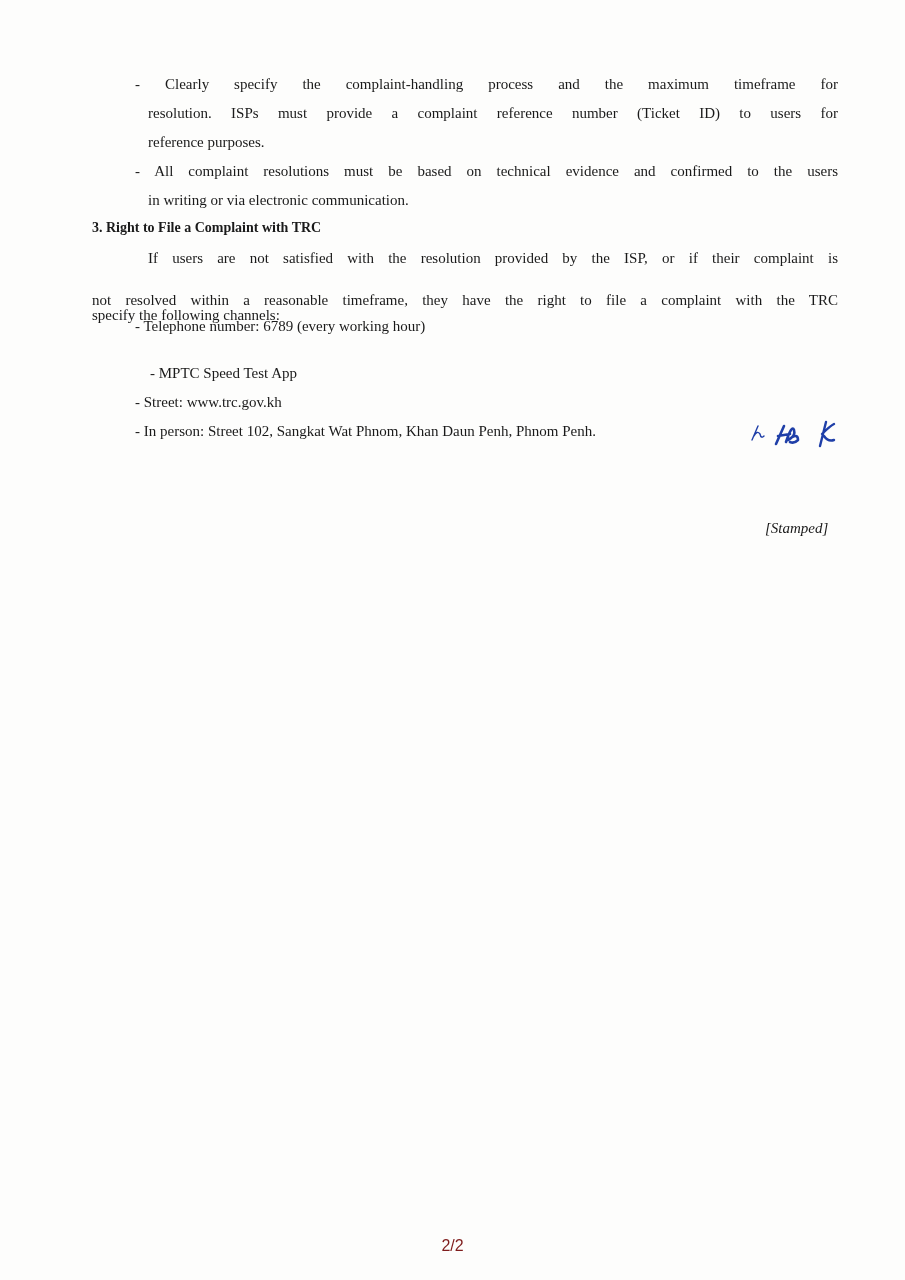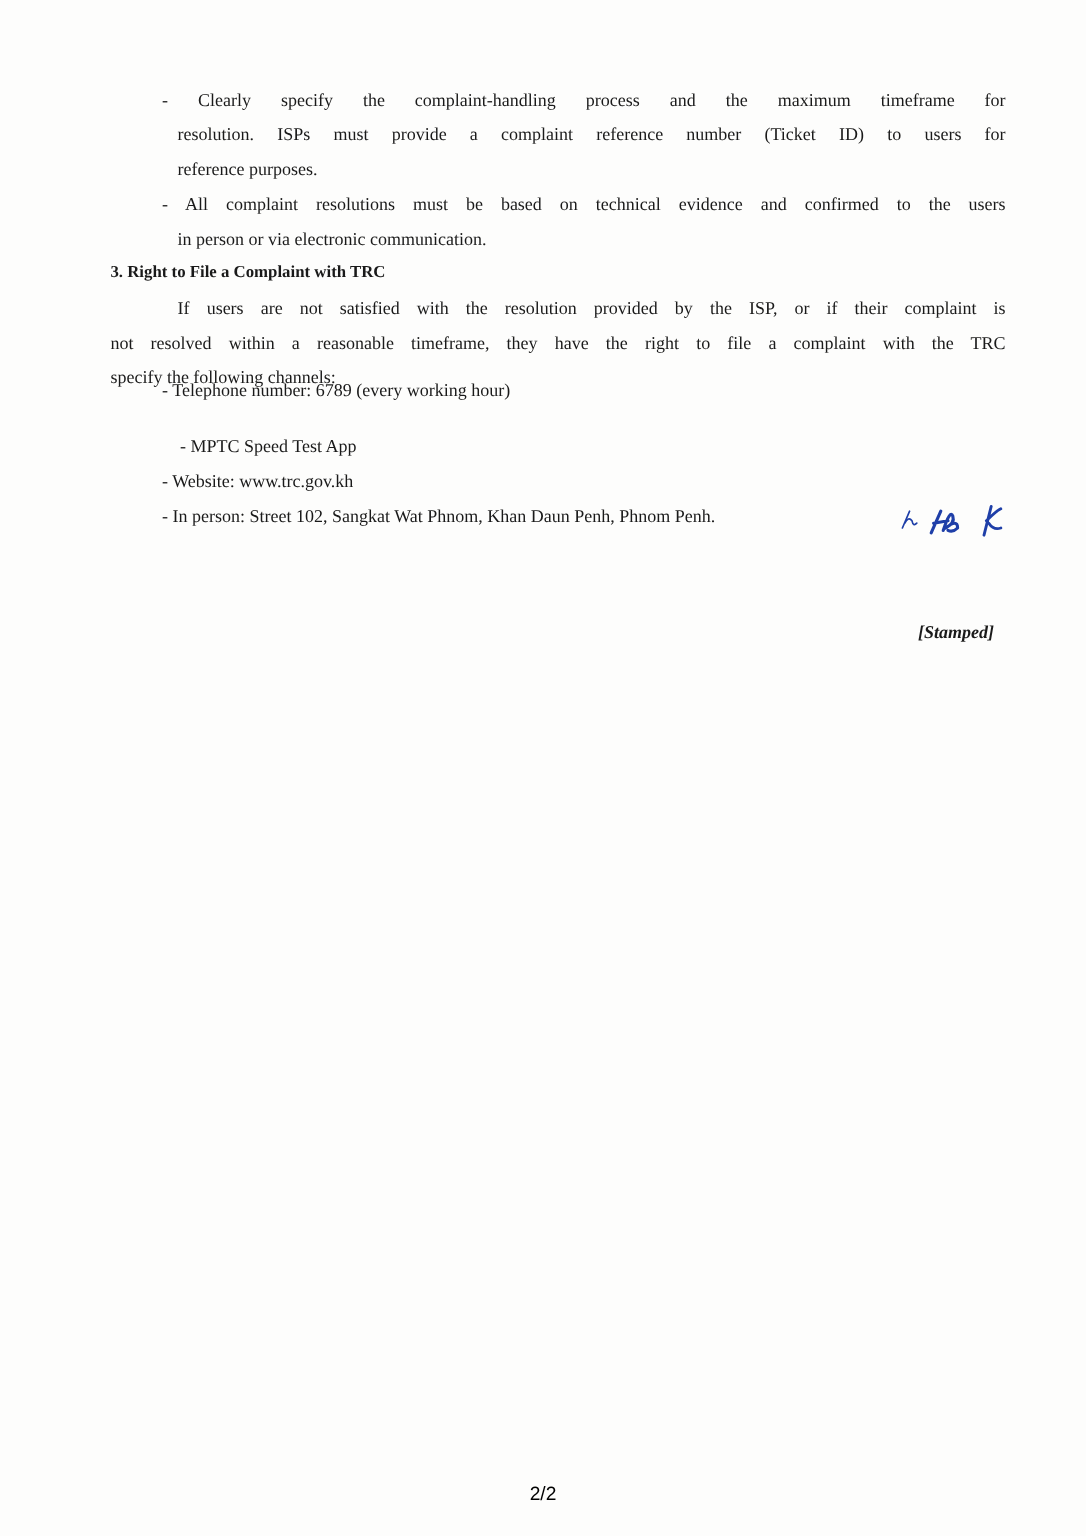--- a/index.html
+++ b/index.html
@@ -7,49 +7,49 @@
       width: 905px; height: 1280px; background: #fdfdfc;
       position: relative; overflow: hidden;
       font-family: "Liberation Serif", "DejaVu Serif", serif;
       color: #1a1a1a;
     }
     .line {
       position: absolute; font-size: 15px; line-height: 20px; white-space: nowrap;
     }
     .just { text-align: justify; text-align-last: justify; white-space: normal; }
     .heading { font-weight: bold; font-size: 14px; }
-    .stamped { font-style: italic; font-weight: bold; }
+    .stamped { font-style: italic; }
     .sig {
       position: absolute; left: 748px; top: 418px; width: 92px; height: 30px;
     }
     .pagenum {
       position: absolute; left: 0; width: 905px; top: 1237px; text-align: center;
-      font-family: "Liberation Sans", "DejaVu Sans", sans-serif; font-size: 16px; color: #000000;
+      font-family: "Liberation Sans", "DejaVu Sans", sans-serif; font-size: 16px; color: #7f1d1d;
     }
   </style>
 </head>
 <body>
 
 <div>
 
   <div class="line just" style="left:135px; top:74px; width:703px;">- Clearly specify the complaint-handling process and the maximum timeframe for</div>
   <div class="line just" style="left:148px; top:103px; width:690px;">resolution. ISPs must provide a complaint reference number (Ticket ID) to users for</div>
   <div class="line" style="left:148px; top:132px;">reference purposes.</div>
   <div class="line just" style="left:135px; top:161px; width:703px;">- All complaint resolutions must be based on technical evidence and confirmed to the users</div>
-  <div class="line" style="left:148px; top:190px;">in person or via electronic communication.</div>
+  <div class="line" style="left:148px; top:190px;">in writing or via electronic communication.</div>
 
   <div class="line heading" style="left:92px; top:218px;">3. Right to File a Complaint with TRC</div>
 
   <div class="line just" style="left:148px; top:248px; width:690px;">If users are not satisfied with the resolution provided by the ISP, or if their complaint is</div>
-  <div class="line just" style="left:92px; top:277px; width:746px;">not resolved within a reasonable timeframe, they have the right to file a complaint with the TRC</div>
+  <div class="line just" style="left:92px; top:290px; width:746px;">not resolved within a reasonable timeframe, they have the right to file a complaint with the TRC</div>
   <div class="line" style="left:92px; top:305px;">specify the following channels:</div>
 
   <div class="line" style="left:135px; top:316px;">- Telephone number: 6789 (every working hour)</div>
   <div class="line" style="left:150px; top:363px;">- MPTC Speed Test App</div>
-  <div class="line" style="left:135px; top:392px;">- Website: www.trc.gov.kh</div>
+  <div class="line" style="left:135px; top:392px;">- Street: www.trc.gov.kh</div>
   <div class="line" style="left:135px; top:421px;">- In person: Street 102, Sangkat Wat Phnom, Khan Daun Penh, Phnom Penh.</div>
 
   <svg class="sig" viewBox="0 0 92 30">
     <g fill="none" stroke="#1f3fa8" stroke-linecap="round" stroke-linejoin="round">
       <path d="M4 22 L10 8 M6 18 Q9 12 12 16 Q13 21 16 18" stroke-width="1.4"></path>
       <path d="M28 26 L36 8 M30 18 L42 16 M38 24 Q44 6 46 12 Q48 18 40 22 Q50 14 50 22 Q46 26 42 24" stroke-width="2.6"></path>
       <path d="M72 28 L78 4 M74 16 Q82 8 86 6 M76 18 Q80 24 86 22" stroke-width="2.4"></path>
     </g>
   </svg>
 

